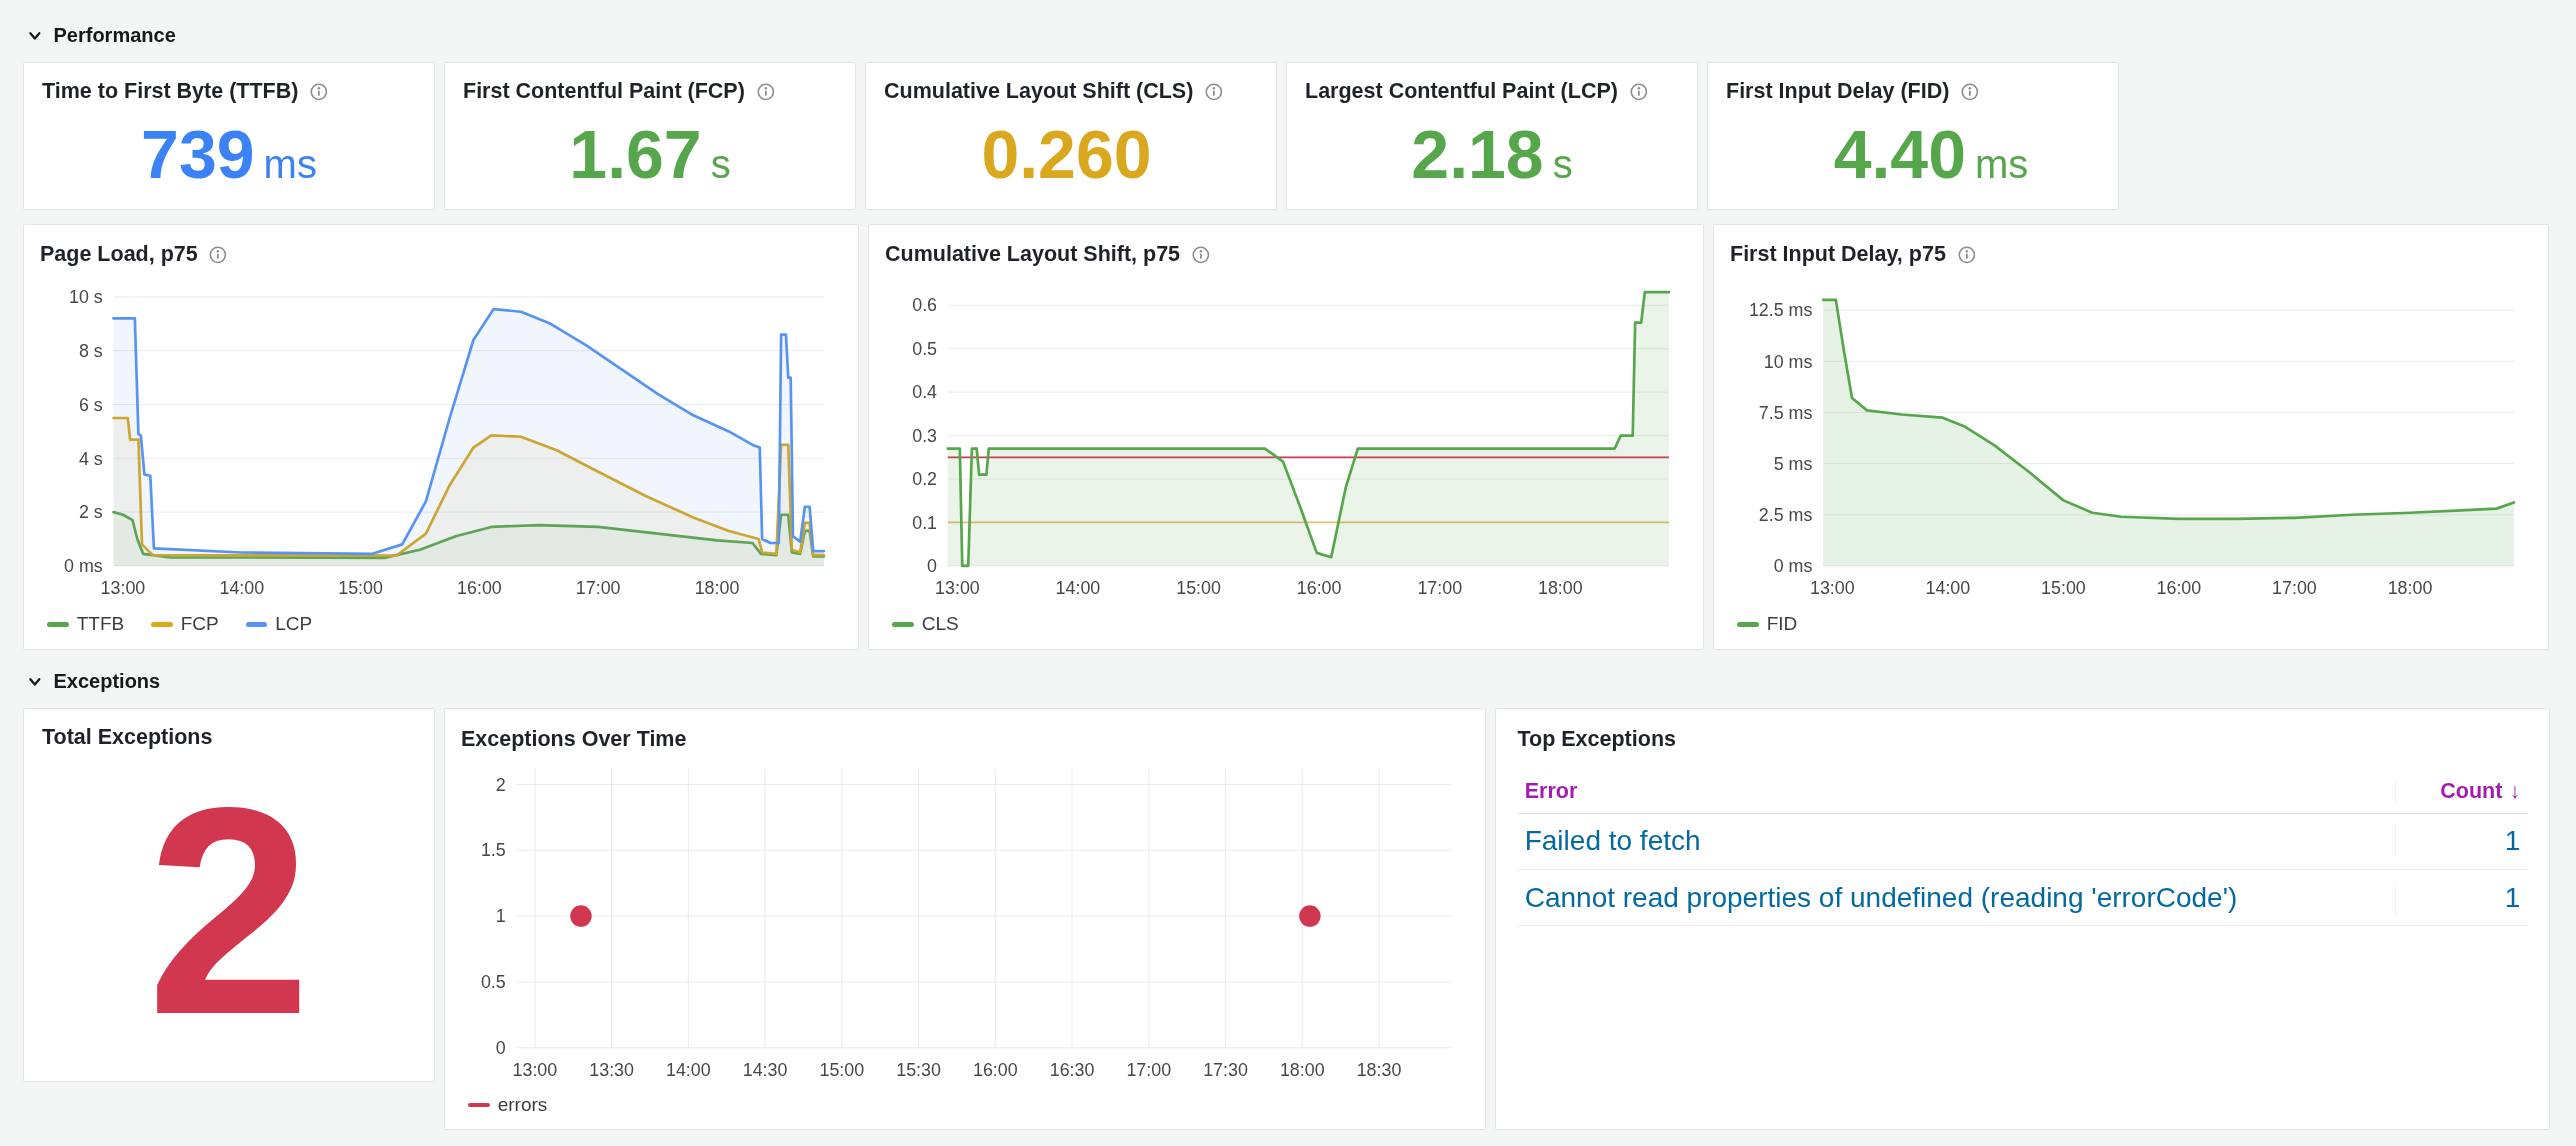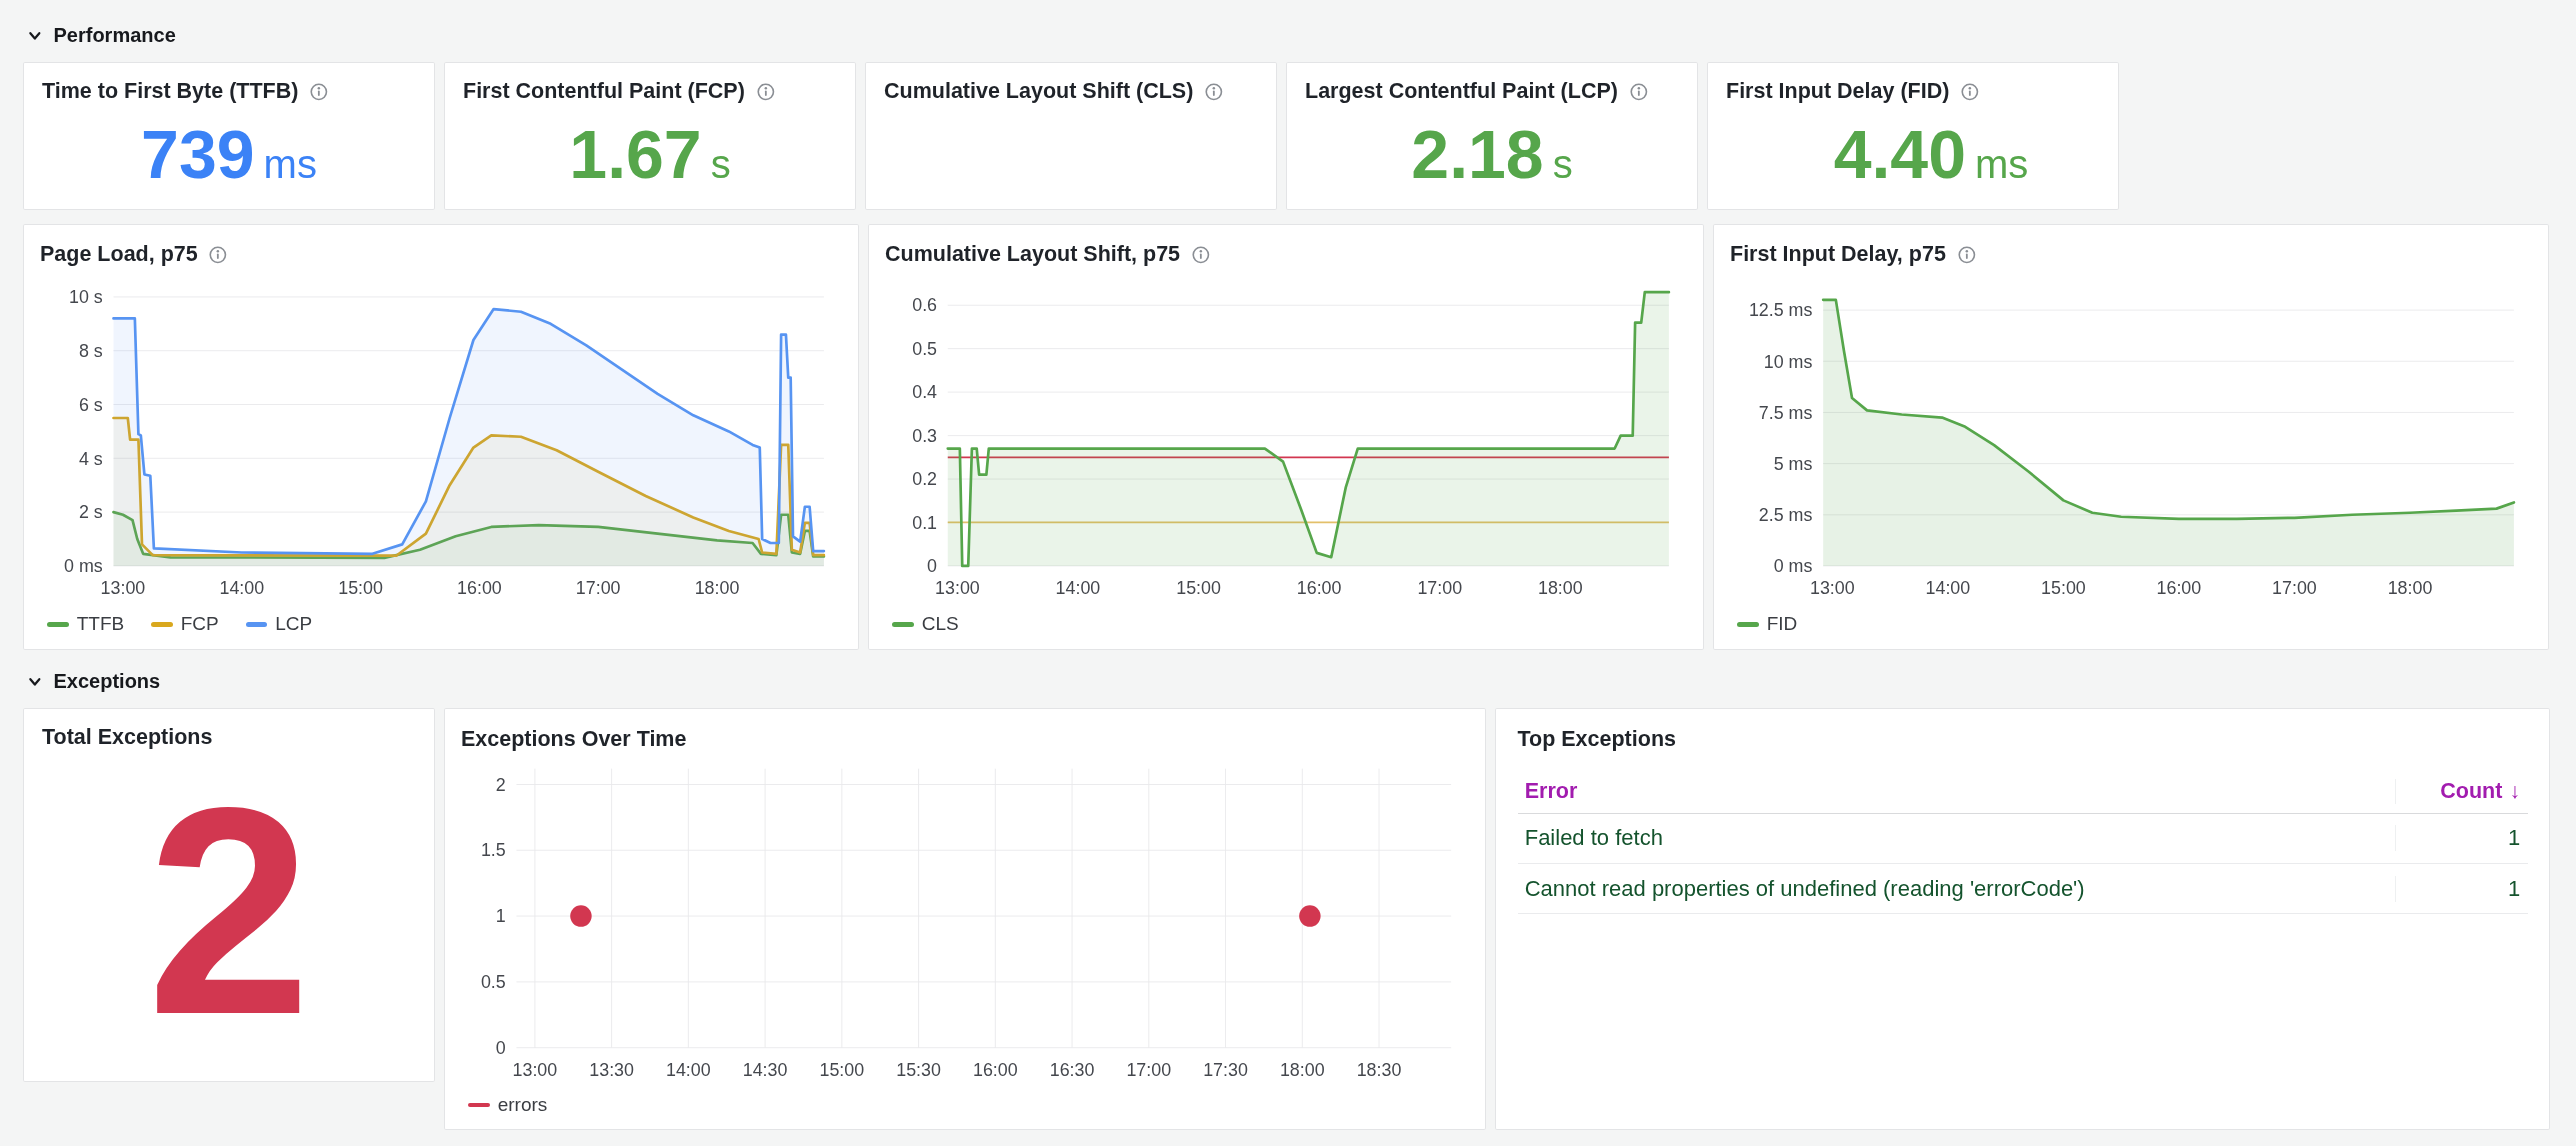--- a/index.html
+++ b/index.html
@@ -35,21 +35,21 @@
   .legend{display:flex;gap:27px;align-items:center;height:34px;padding-left:7.2px;}
   .legend-item{display:flex;align-items:center;gap:8px;font-size:19px;color:#3a3d42;cursor:pointer;}
   .legend-swatch{width:21.5px;height:4.5px;border-radius:2.7px;background:#999;}
   .exceptions-row{align-items:stretch;}
   .total-panel{width:412px;height:374px;padding:12.5px 18px;display:flex;flex-direction:column;}
   .big-number{flex:1;display:flex;align-items:center;justify-content:center;font-size:295px;font-weight:700;line-height:1;}
   .scatter-panel{width:1042px;height:422px;padding:14.3px 16px 7.2px;display:flex;flex-direction:column;}
   .table-panel{width:1055px;height:422px;padding:14.3px 21.5px;display:flex;flex-direction:column;}
   .exc-table{margin-top:14.3px;}
   .table-header{display:flex;align-items:center;font-size:21.5px;font-weight:700;color:#a21caf;border-bottom:0.9px solid #d9dadc;padding:9px 7.2px;}
-  .table-row{display:flex;align-items:center;font-size:22px;color:#14532d;border-bottom:0.9px solid #eaebed;padding:11.6px 7.2px;}
+  .table-row{display:flex;align-items:center;font-size:28px;color:#0369a1;border-bottom:0.9px solid #eaebed;padding:11.6px 7.2px;}
   .col-error{flex:1;padding-right:14.3px;}
   .col-count{width:125px;text-align:right;display:flex;justify-content:flex-end;align-items:center;gap:7.2px;border-left:0.9px solid #eef0f1;padding-left:12.5px;box-sizing:border-box;align-self:stretch;}
   .sort-arrow{font-size:21.5px;font-weight:700;}
 </style>
 </head>
 <body>
 
 <div class="page">
 
   <div class="section-header">
@@ -101,20 +101,26 @@
     <div class="panel stat-panel">
       <div class="panel-title-row">
         <span class="panel-title">Cumulative Layout Shift (CLS)</span>
         <span class="info-icon">
           <svg width="19.7" height="19.7" viewBox="0 0 22 22">
               <circle cx="11" cy="11" r="8.5" fill="none" stroke="#8a8e94" stroke-width="1.8"></circle>
               <circle cx="11" cy="7" r="1.4" fill="#8a8e94"></circle>
               <rect x="10" y="9.6" width="2" height="6" rx="1" fill="#8a8e94"></rect>
             </svg>
         </span>
+      </div>
+      <div class="stat-value-wrap">
+        <div class="stat-value" style="color: rgb(217, 168, 30);">
+          <span class="stat-number">0.260</span>
+          <span class="stat-unit"></span>
+        </div>
       </div>
     </div>
     <div class="panel stat-panel">
       <div class="panel-title-row">
         <span class="panel-title">Largest Contentful Paint (LCP)</span>
         <span class="info-icon">
           <svg width="19.7" height="19.7" viewBox="0 0 22 22">
               <circle cx="11" cy="11" r="8.5" fill="none" stroke="#8a8e94" stroke-width="1.8"></circle>
               <circle cx="11" cy="7" r="1.4" fill="#8a8e94"></circle>
               <rect x="10" y="9.6" width="2" height="6" rx="1" fill="#8a8e94"></rect>

